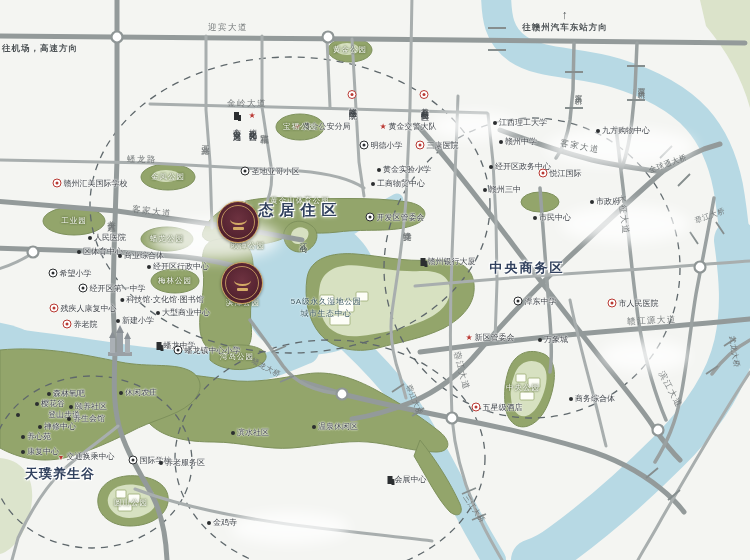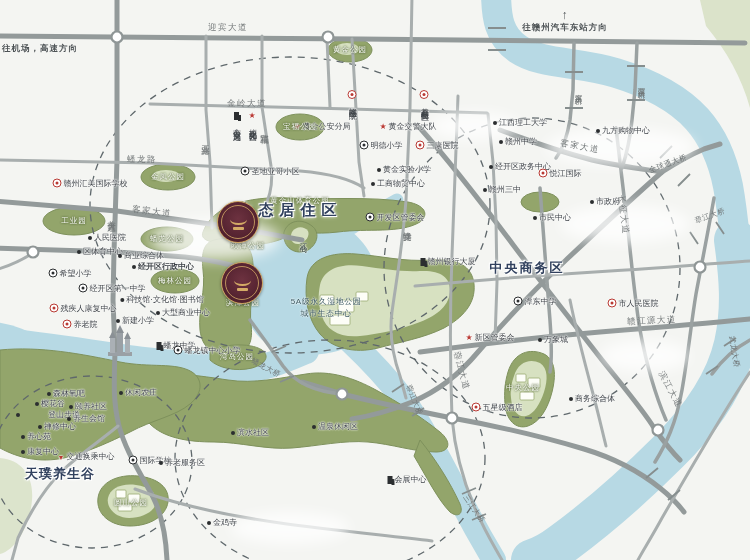--- a/index.html
+++ b/index.html
@@ -255,21 +255,21 @@
         <span class="txt">人民医院</span>
       </div>
       <div class="poi" style="left: 100px; top: 252px;">
         <span class="ic ic-dot"></span>
         <span class="txt">区体育中心</span>
       </div>
       <div class="poi" style="left: 141px; top: 256px;">
         <span class="ic ic-dot"></span>
         <span class="txt">商业综合体</span>
       </div>
-      <div class="poi" style="left: 163px; top: 267px; font-weight: bold;">
+      <div class="poi" style="left: 178px; top: 267px;">
         <span class="ic ic-dot"></span>
         <span class="txt">经开区行政中心</span>
       </div>
       <div class="poi" style="left: 70px; top: 273px;">
         <span class="ic ic-gear"></span>
         <span class="txt">希望小学</span>
       </div>
       <div class="poi" style="left: 112px; top: 288px;">
         <span class="ic ic-gear"></span>
         <span class="txt">经开区第一中学</span>

